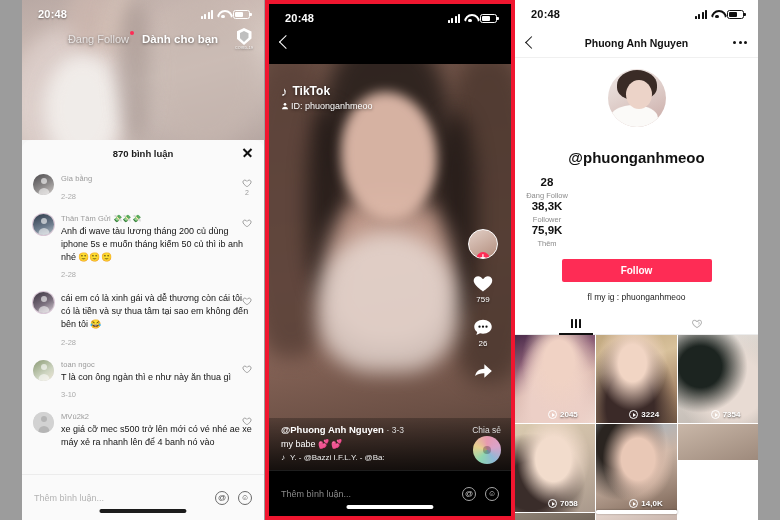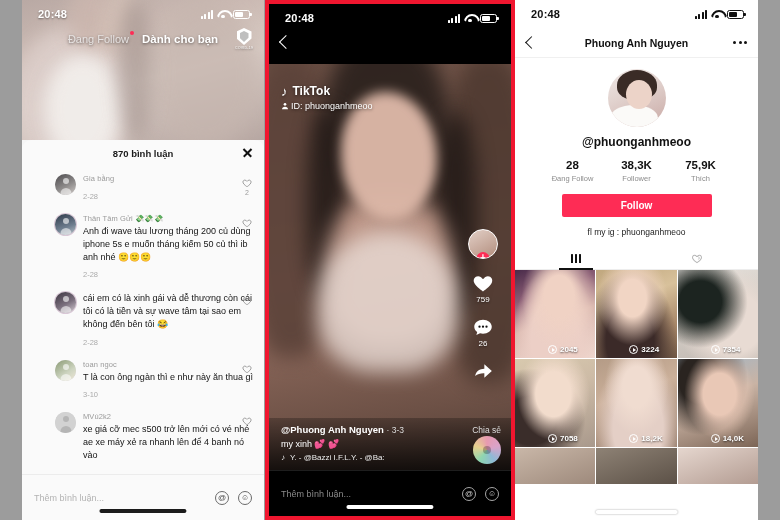--- a/index.html
+++ b/index.html
@@ -77,21 +77,21 @@
   .p1-sheet { position:absolute; top:140px; left:0; right:0; bottom:0; background:#fafafa;
               border-radius:9px 9px 0 0; display:flex; flex-direction:column; }
   .p1-sheet-head { height:26px; display:flex; align-items:center; justify-content:center;
                    position:relative; font-size:9.5px; font-weight:bold; color:#1a1a1a; }
   .p1-sheet-head .x { position:absolute; right:11px; top:7px; width:11px; height:11px; }
   .p1-sheet-head .x::before,.p1-sheet-head .x::after{
       content:"";position:absolute;left:0;top:5px;width:11px;height:1.6px;background:#111;}
   .p1-sheet-head .x::before{transform:rotate(45deg);} .p1-sheet-head .x::after{transform:rotate(-45deg);}
 
   .comments { flex:1; overflow:hidden; padding:3px 0 0 0; }
-  .comment { display:flex; gap:7px; padding:5px 10px 6px 11px; position:relative;margin-left:22px; }
+  .comment { display:flex; gap:7px; padding:5px 10px 6px 11px; position:relative; }
   .av { width:21px; height:21px; border-radius:50%; flex:0 0 21px; overflow:hidden;
         background:#cfcfcf; position:relative; }
   .av.ring { box-shadow:0 0 0 1px #d9c7d6; }
   .av .f1{position:absolute;inset:0;background:linear-gradient(150deg,#4c4a4d,#8d8a8a 55%,#cfcac7);}
   .av .f2{position:absolute;inset:0;background:linear-gradient(160deg,#2e3a4a,#6e7d8e 60%,#b9c2c9);}
   .av .f3{position:absolute;inset:0;background:linear-gradient(150deg,#3b3440,#7a6f7d 55%,#d6cdd4);}
   .av .f4{position:absolute;inset:0;background:linear-gradient(145deg,#8a9a74,#cdd4c0 60%,#efe7d7);}
   .av .f5{position:absolute;inset:0;background:#d2d2d2;}
   .av .person{position:absolute;left:50%;bottom:-1px;transform:translateX(-50%);
       width:11px;height:8px;border-radius:6px 6px 0 0;background:rgba(255,255,255,.55);}
@@ -174,23 +174,23 @@
 
   .p3-head { padding:11px 0 0; text-align:center; }
   .p3-av { width:58px; height:58px; border-radius:50%; margin:0 auto; overflow:hidden;
       position:relative; background:linear-gradient(155deg,#efe8e6 0%,#e2d3cf 40%,#c9a9a5 100%); }
   .p3-av .hair{position:absolute;left:9px;top:1px;width:40px;height:30px;border-radius:50% 50% 42% 42%;
       background:#3a2b26;}
   .p3-av .face{position:absolute;left:18px;top:11px;width:26px;height:29px;border-radius:50%;
       background:#ecd3c8;}
   .p3-av .body{position:absolute;left:2px;bottom:-4px;width:48px;height:26px;border-radius:52% 52% 0 0;
       background:#fbfaf8;}
-  .p3-handle { font-size:12px; font-weight:bold; color:#111; margin-top:8px; }
-
-  .p3-stats { display:flex; justify-content:center; gap:0; margin-top:10px; }
+  .p3-handle { font-size:15px; font-weight:bold; color:#111; margin-top:22px; }
+
+  .p3-stats { display:flex; justify-content:center; gap:0; margin-top:10px;flex-direction:column; }
   .stat { width:64px; text-align:center; }
   .stat .num { font-size:11.5px; font-weight:bold; color:#111; }
   .stat .lbl { font-size:7.5px; color:#8c8c8c; margin-top:3px; }
 
   .follow-btn { display:block; width:150px; margin:11px auto 0; height:23px; background:#fe2c55;
       color:#fff; border:none; border-radius:2px; font-size:10px; font-weight:bold;
       font-family:"Liberation Sans", sans-serif; cursor:pointer; }
   .p3-bio { text-align:center; font-size:8.5px; color:#222; margin-top:10px; }
 
   .p3-tabs { display:flex; margin-top:11px; border-bottom:1px solid #ededed; }
@@ -307,21 +307,21 @@
           </span>
         </div>
 
         <div class="comment">
           <span class="av ring">
               <span class="f3"></span>
               <span class="head"></span>
               <span class="person"></span>
             </span>
           <span class="c-body">
-            <span class="c-text" style="display:block">cái em có là xinh gái và dễ thương còn cái tôi có là tiền và sự wave tâm tại sao em không đến bên tôi 😂</span>
+            <span class="c-text" style="display:block">cái em có là xinh gái và dễ thương còn cái tôi có là tiền và sự thua tâm tại sao em không đến bên tôi 😂</span>
             <span class="c-date">2-28</span>
           </span>
           <span class="c-like">
             <svg class="heart-o" viewBox="0 0 24 24" fill="none" stroke="#8e8e8e" stroke-width="2">
                 <path d="M12 21s-7.5-4.9-9.3-9.1C1.2 8.3 3.4 5 6.7 5c2 0 3.6 1.2 4.3 2.5h2c.7-1.3 2.3-2.5 4.3-2.5 3.3 0 5.5 3.3 4 6.9C19.5 16.1 12 21 12 21z"></path>
               </svg>
             <span class="cnt"></span>
           </span>
         </div>
 
@@ -445,21 +445,21 @@
       </div>
 
       <div class="p2-caption">
         <div class="cap-row1">
           <span class="cap-user">
             <span>@Phuong Anh Nguyen</span>
             <span style="font-weight:normal;font-size:8.5px;color:#ddd"> · <span>3-3</span></span>
           </span>
           <span class="cap-share">Chia sẻ</span>
         </div>
-        <div class="cap-text">my xinh 💕 💕</div>
+        <div class="cap-text">my babe 💕 💕</div>
         <div class="cap-music">
           <span>♪</span>
           <span>Y. - @Bazzi    I.F.L.Y. - @Ba:</span>
         </div>
         <span class="disc"></span>
       </div>
 
       <div class="p2-input">
         <span class="ph">Thêm bình luận...</span>
         <span class="ico-circle-d">@</span>
@@ -509,21 +509,21 @@
         <div class="stat">
           <div class="num">28</div>
           <div class="lbl">Đang Follow</div>
         </div>
         <div class="stat">
           <div class="num">38,3K</div>
           <div class="lbl">Follower</div>
         </div>
         <div class="stat">
           <div class="num">75,9K</div>
-          <div class="lbl">Thích</div>
+          <div class="lbl">Thêm</div>
         </div>
       </div>
 
       <button class="follow-btn">Follow</button>
       <div class="p3-bio">fl my ig : phuonganhmeoo</div>
 
       <div class="p3-tabs">
         <span class="p3-tab active">
           <span class="grid-ico">
               <i></i>
@@ -567,28 +567,20 @@
       </div>
       <div class="cell">
         <span class="thumb" style="background:linear-gradient(160deg,#d8c9ae 0%,#cdbba6 40%,#a9998c 100%)"></span>
         <span class="thumb" style="background:radial-gradient(ellipse at 48% 40%,#f2dccc 0 30%,transparent 62%),radial-gradient(ellipse at 20% 70%,#3a2d2a 0 28%,transparent 60%)"></span>
         <span class="plays">
           <span class="tri-o"></span>
           <span>7058</span>
         </span>
       </div>
       <div class="cell">
-        <span class="thumb" style="background:linear-gradient(160deg,#b49b86 0%,#cbb09a 40%,#8e7462 100%)"></span>
-        <span class="thumb" style="background:radial-gradient(ellipse at 50% 32%,#f0dcd0 0 24%,transparent 56%),radial-gradient(ellipse at 52% 78%,#e4cfc6 0 42%,transparent 74%)"></span>
-        <span class="plays">
-          <span class="tri-o"></span>
-          <span>18,2K</span>
-        </span>
-      </div>
-      <div class="cell">
         <span class="thumb" style="background:linear-gradient(160deg,#9fb6c8 0%,#c9b3a4 45%,#7c6556 100%)"></span>
         <span class="thumb" style="background:radial-gradient(ellipse at 52% 40%,#e9c8b6 0 28%,transparent 60%),radial-gradient(ellipse at 28% 24%,#2a2420 0 26%,transparent 58%)"></span>
         <span class="plays">
           <span class="tri-o"></span>
           <span>14,0K</span>
         </span>
       </div>
       <div class="cell half">
         <span class="thumb" style="background:linear-gradient(160deg,#c9b7a8,#9e8a7c)"></span>
       </div>

